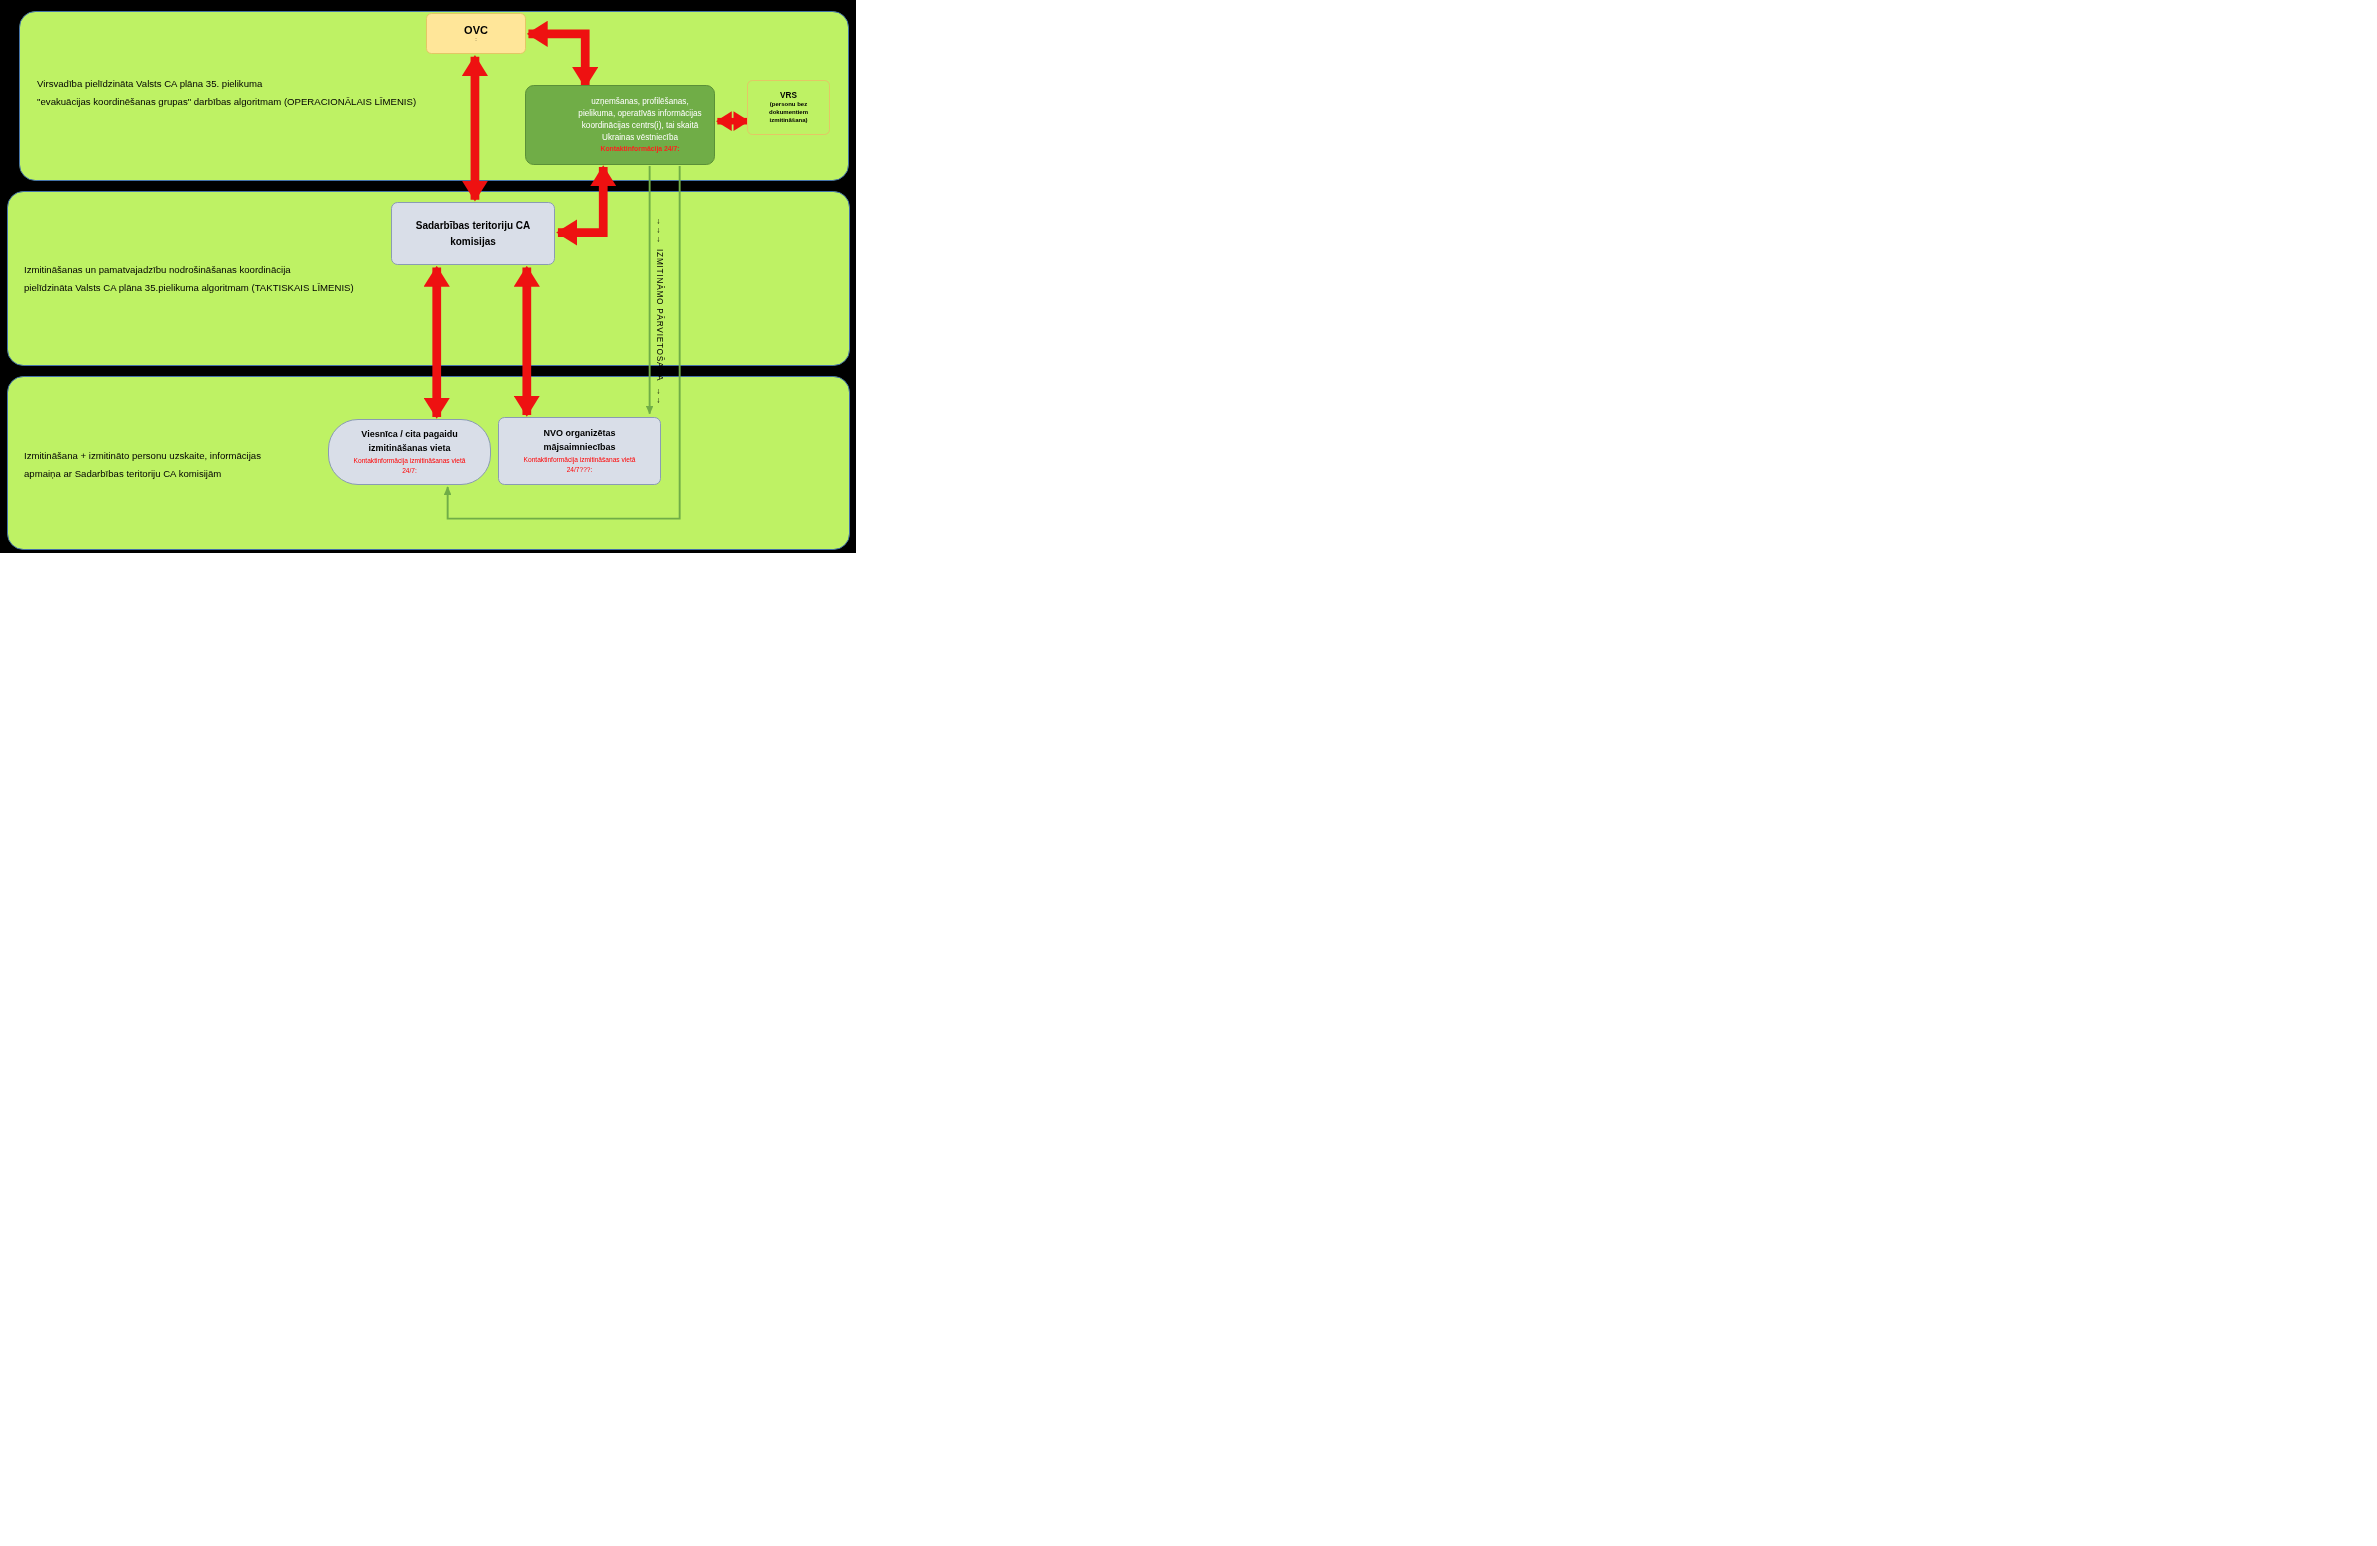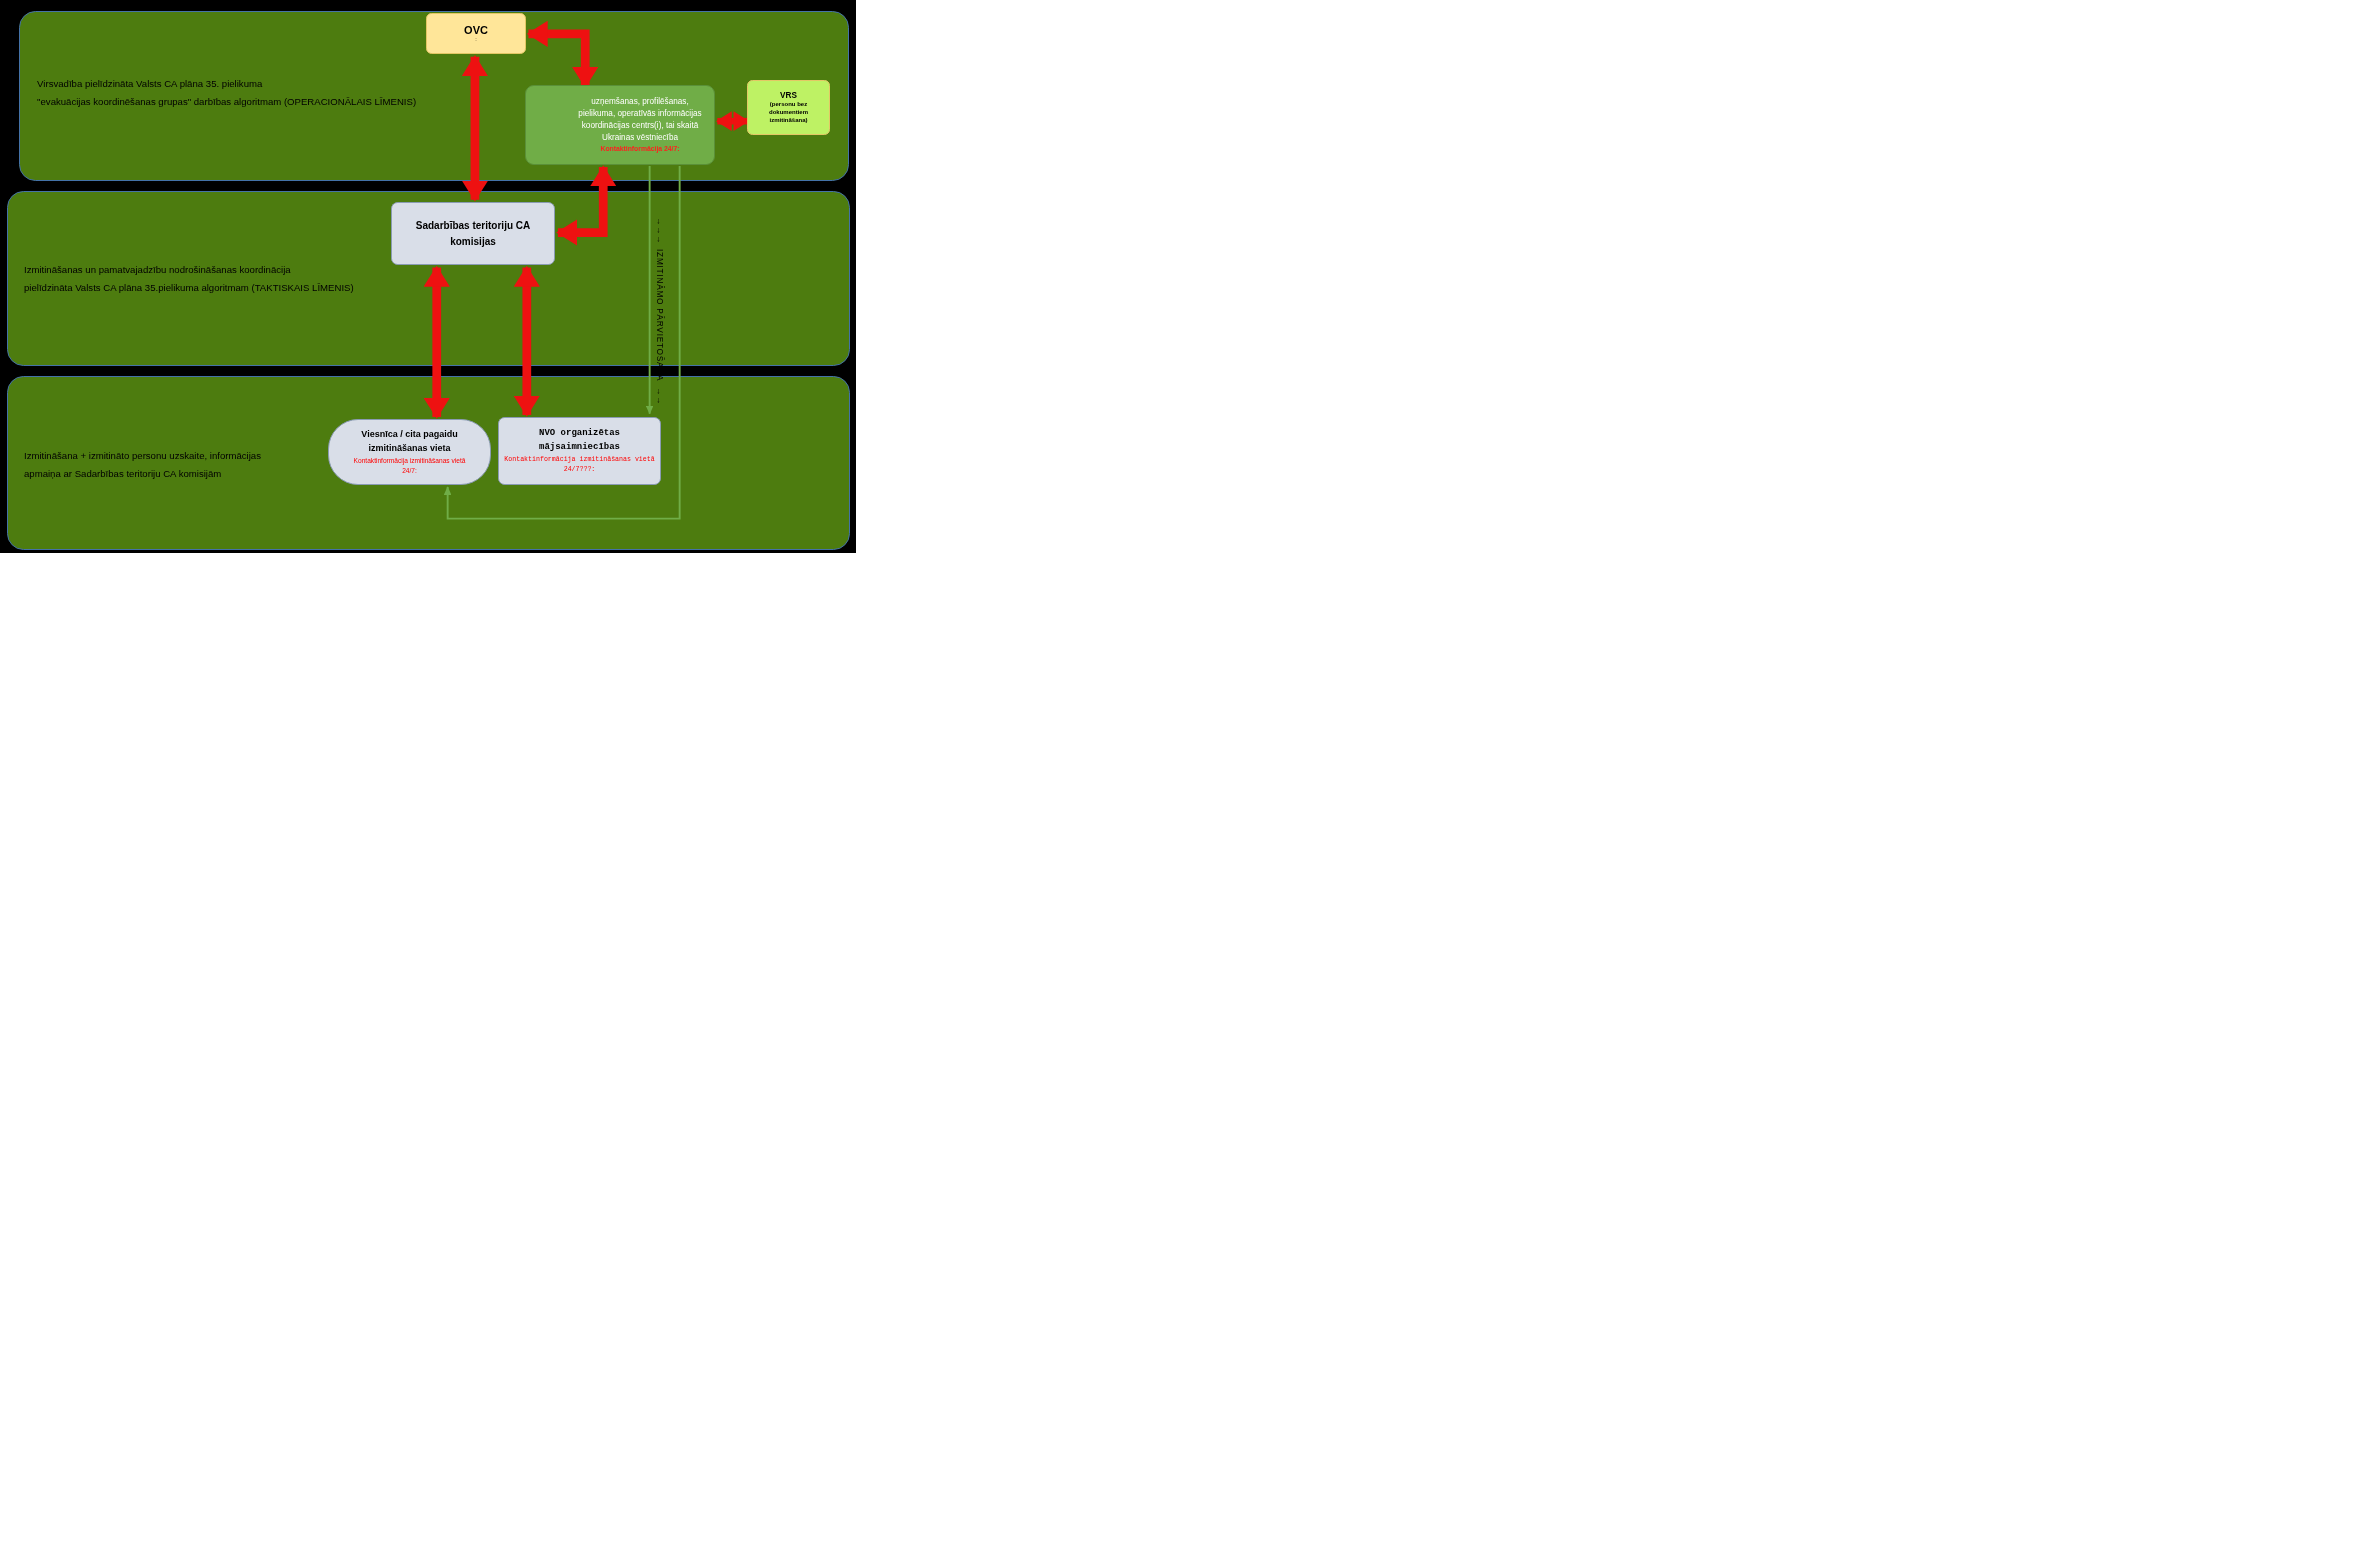--- a/index.html
+++ b/index.html
@@ -1,19 +1,19 @@
 <!DOCTYPE html>
 <html style="font-size:8.7px"><head>
 <meta charset="utf-8">
 <style>
   * { box-sizing: border-box; }
   html,body { margin:0; padding:0; background:#ffffff; font-family:"Liberation Sans", sans-serif; }
   .canvas { position:relative; width:856px; height:553px; background:#000000; overflow:hidden; }
 
-  .band { position:absolute; background:#4d7c0f; border:1.1px solid #4472A8; border-radius:16.4px; }
+  .band { position:absolute; background:#bef264; border:1.1px solid #4472A8; border-radius:16.4px; }
   #band-1 { left:18.6px;  top:11px;  width:830px; height:170px; }
   #band-2 { left:6.6px;  top:191px; width:843px; height:175px; }
   #band-3 { left:6.6px;  top:376px; width:843px; height:174px; }
 
   .band-label { position:absolute; color:#000; font-size:9.6px; line-height:1.9; white-space:nowrap; }
   #band-1 .band-label { left:17.5px; top:63px; }
   #band-2 .band-label { left:16.4px; top:69px; }
   #band-3 .band-label { left:16.4px; top:70px; }
 
   .arrows { position:absolute; left:0; top:0; pointer-events:none; }
@@ -36,21 +36,21 @@
 
   #vrs   { left:747px; top:80px; width:83px; height:55px; background:#bef264;
            border:0.5px solid #E3C765; border-radius:5.5px; color:#000; }
   #vrs .title { font-weight:bold; font-size:8.2px; }
   #vrs .sub   { font-size:6px; font-weight:600; line-height:1.35; }
 
   .graybox { background:#D9DEE8; border:0.8px solid #8A9BB4; border-radius:6.6px; color:#000; }
   #ca    { left:391px; top:202px; width:164px; height:63px; font-weight:bold;
            font-size:10px; line-height:1.55; }
   #hotel { left:328px; top:419px; width:163px; height:66px;border-radius:30px; }
-  #ngo   { left:498px; top:417px; width:163px; height:68px;font-family:Liberation Mono, monospace; }
+  #ngo   { left:498px; top:417px; width:163px; height:68px; }
   .bigtitle { font-weight:bold; font-size:9px; line-height:1.5; }
   .contact-red { color:#FF0000; font-size:6.6px; line-height:1.35; margin-top:1.6px; }
 
   .vlabel { position:absolute; left:655px; top:216px; height:192px;
             writing-mode:vertical-rl; text-orientation:mixed;
             font-size:8.2px; letter-spacing:0.8px; color:#000; white-space:nowrap; }
   .vlabel .seg { margin:1.1px 0; }
 </style>
 </head>
 <body>

